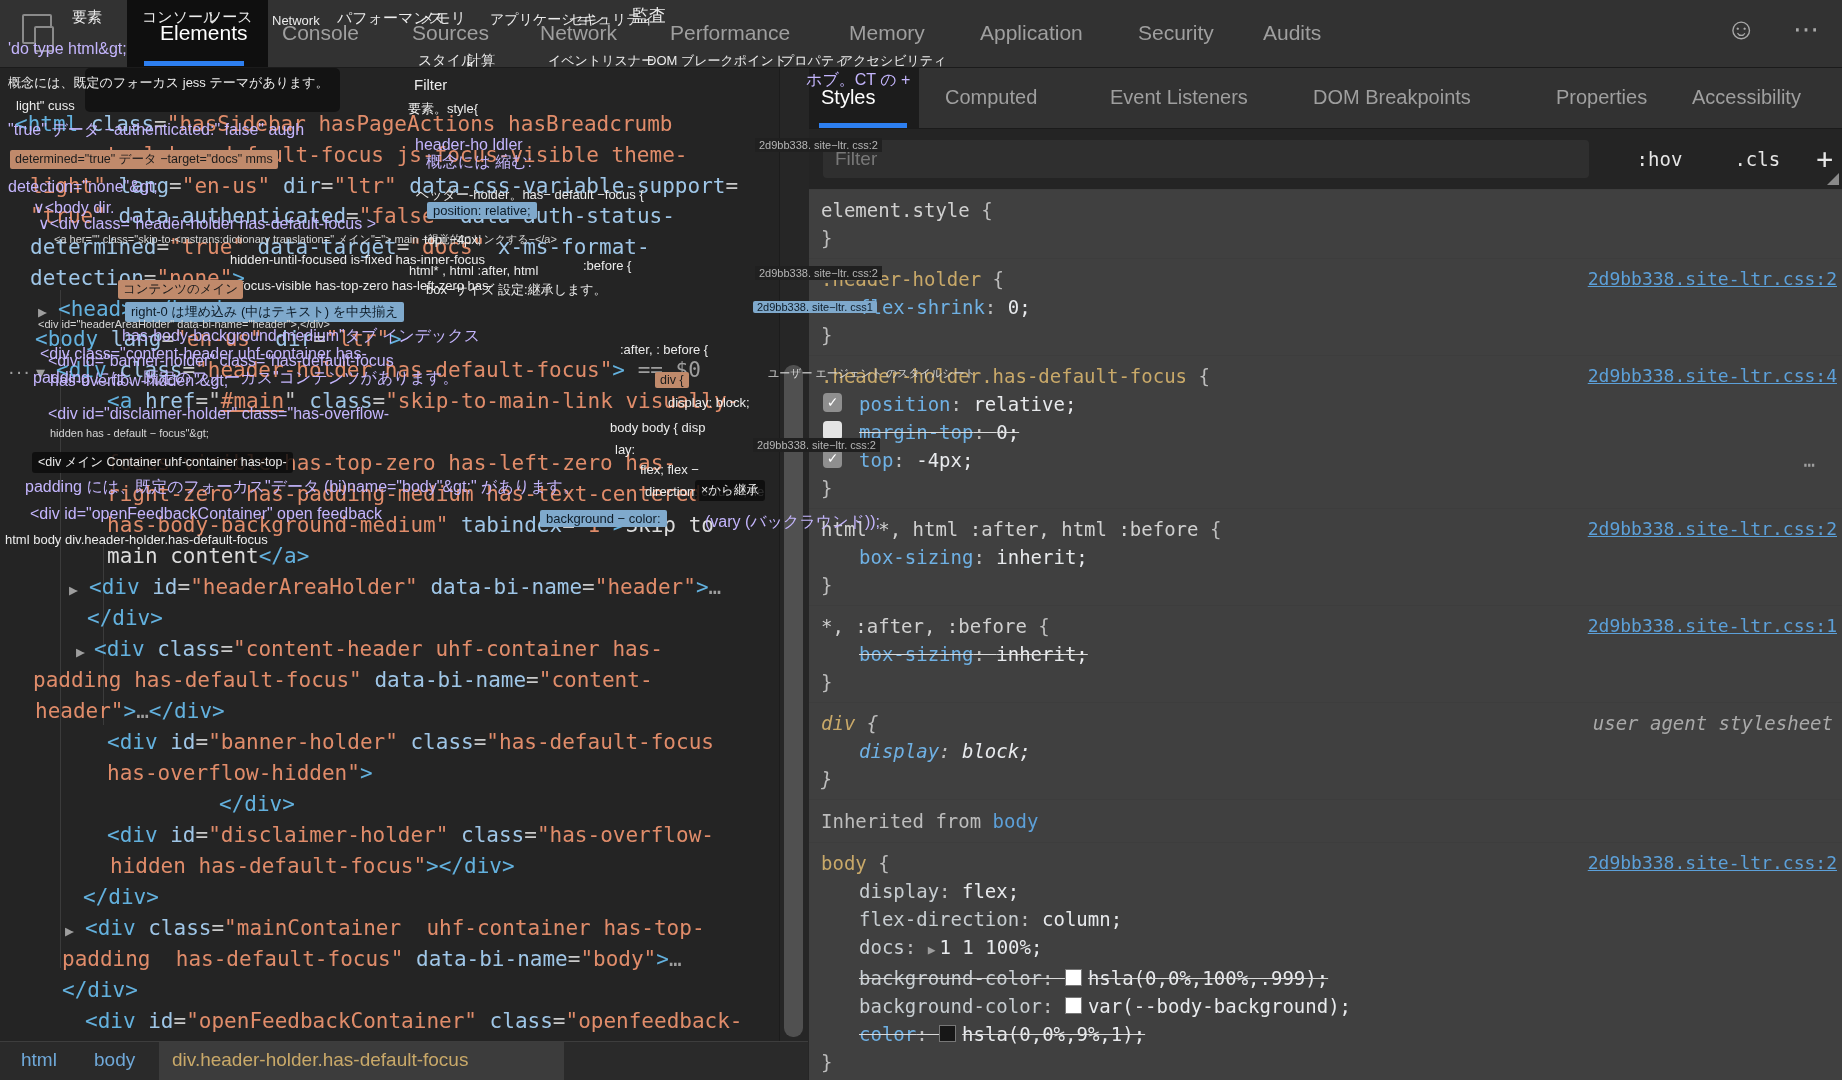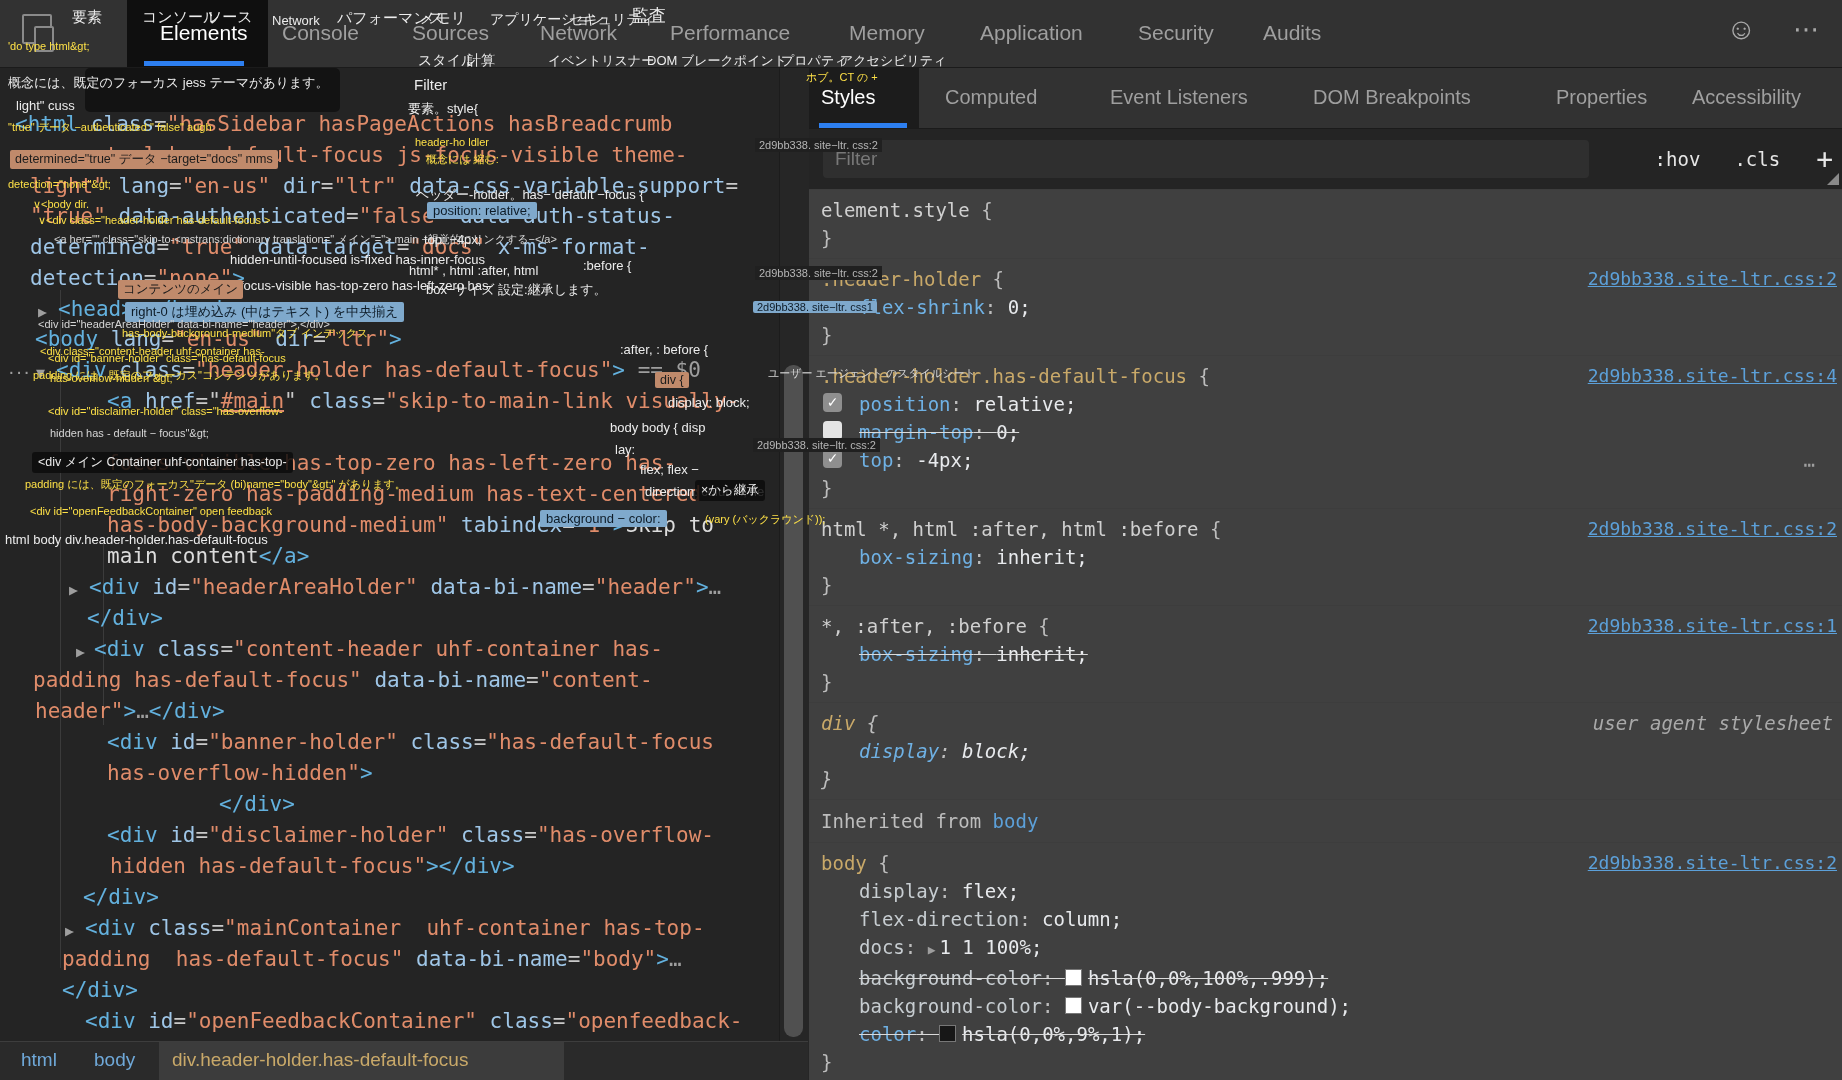--- a/index.html
+++ b/index.html
@@ -26,41 +26,41 @@
   .sg-grey{color:#9e9e9e;} .sg-eq{color:#c9c9c9;}
   .guide{position:absolute;width:1px;background:#3b3b3b;z-index:1;}
   #tooltip-blob{position:absolute;left:85px;top:68px;width:255px;height:44px;background:rgba(16,16,16,.86);
                 border-radius:5px;z-index:3;}
   #dom-scrollbar{position:absolute;left:779px;top:67px;width:29px;height:1013px;background:#262626;
                  border-left:1px solid #1c1c1c;z-index:4;}
   #dom-scroll-thumb{position:absolute;left:4px;top:298px;width:19px;height:672px;background:#505050;border-radius:9px;}
   
   .ann{position:absolute;z-index:50;white-space:pre;color:#ececec;font-family:"Liberation Sans",sans-serif;}
   .a17{font-size:17px;} .a15{font-size:15px;} .a14{font-size:14px;}
-  .a13{font-size:13px;} .a12{font-size:11px;color:#fde047;} .a11{font-size:11px;color:#d6d6d6;}
+  .a13{font-size:13px;} .a12{font-size:16px;color:#c4b5fd;} .a11{font-size:11px;color:#d6d6d6;}
   .dots{font-size:20px;color:#9e9e9e;letter-spacing:1px;}
   .chipS{font-size:12.5px;background:#c08a6b;color:#1c1c1c;padding:1px 5px;border-radius:2px;}
   .chipB{font-size:13px;background:#7fa9cc;color:#0e1c28;padding:1px 6px;border-radius:2px;}
   .chipB2{font-size:11px;background:#7fa9cc;color:#0e1c28;padding:0 4px;border-radius:2px;}
   .chipD{font-size:12.5px;background:rgba(12,12,12,.85);color:#e9e9e9;padding:2px 6px;border-radius:3px;}
   .chipG{font-size:11px;background:#202020;color:#b5b5b5;padding:1px 4px;}
   
   #styles-panel{position:absolute;left:808px;top:67px;width:1034px;height:1013px;background:#404040;
                 border-left:1px solid #000;overflow:hidden;}
   #styles-tabbar{position:relative;height:61px;background:#323232;border-bottom:1px solid #1b1b1b;}
   .rtab{position:absolute;top:19px;font-size:20px;color:#9f9f9f;cursor:default;}
   .rtab.sel{color:#ffffff;}
   #rtab-chip{position:absolute;left:0px;top:0;width:110px;height:61px;background:#1c1c1c;}
   #rtab-underline{position:absolute;left:10px;top:56px;width:88px;height:5px;background:#2d7ff0;}
   #filter-row{position:relative;height:60px;background:#242424;border-bottom:1px solid #3d3d3d;
               display:flex;align-items:center;}
   #filter-input{margin-left:14px;width:742px;height:38px;background:#2f2f2f;border:none;border-radius:4px;
                 color:#cfcfcf;font-size:19px;padding:0 12px;outline:none;}
   #filter-input::placeholder{color:#787878;}
-  .fbtn{font-family:"DejaVu Sans Mono",monospace;font-size:19px;color:#e6e6e6;margin-left:34px;cursor:default;}
+  .fbtn{font-family:"DejaVu Sans Mono",monospace;font-size:19px;color:#e6e6e6;margin-left:52px;cursor:default;}
   #plus-btn{font-size:28px;margin-left:36px;margin-right:10px;color:#e6e6e6;}
   #filter-corner{position:absolute;right:4px;bottom:4px;width:0;height:0;
                  border-left:12px solid transparent;border-bottom:12px solid #8a8a8a;}
   #sections{font-family:"DejaVu Sans Mono",monospace;font-size:19px;}
   .sec{position:relative;border-bottom:1px solid #3d3d3d;padding:6px 0;line-height:28px;}
   .sec.italic{font-style:italic;}
   .sec-head{padding-left:12px;color:#bdbdbd;}
   .sel-txt{color:#c9a969;} .sel-grey{color:#d0d0d0;}
   .srclink{float:right;margin-right:6px;color:#5ca0d9;text-decoration:underline;font-size:18px;cursor:pointer;}
   .ua-label{float:right;margin-right:10px;color:#a9a9a9;font-style:italic;}

